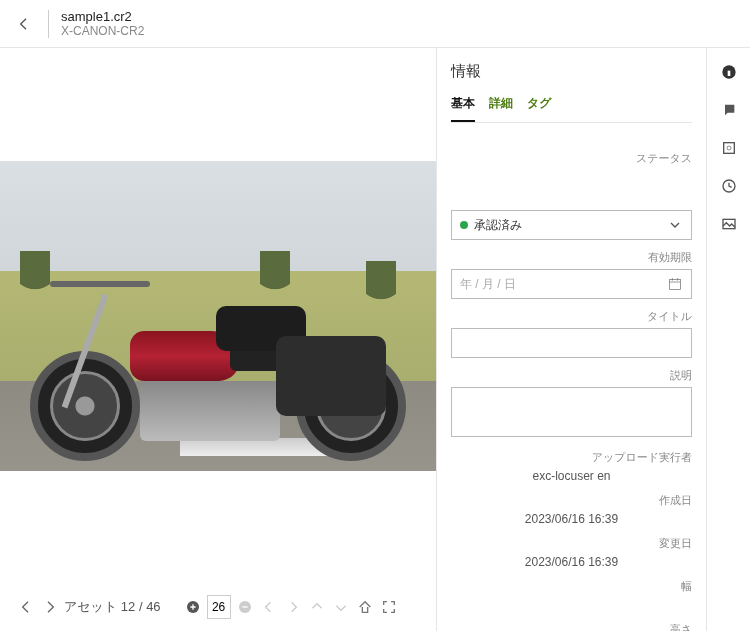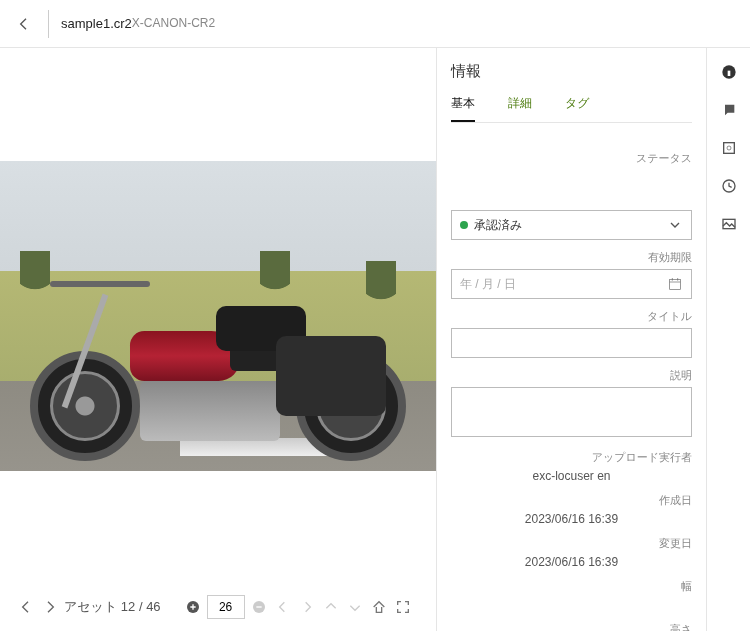--- a/index.html
+++ b/index.html
@@ -1,21 +1,21 @@
 <!DOCTYPE html>
 <html><head>
 <meta charset="utf-8">
 <style>
 * { box-sizing: border-box; margin: 0; padding: 0; font-family: -apple-system, "Segoe UI", sans-serif; }
 body { background:#fff; width:750px; height:631px; overflow:hidden; color:#333; }
 
 .topbar { height:48px; display:flex; align-items:center; border-bottom:1px solid #e5e5e5; padding:0 12px; }
 .back-btn { width:24px; height:24px; display:flex; align-items:center; justify-content:center; cursor:pointer; color:#555; }
 .divider { width:1px; height:28px; background:#ccc; margin:0 12px; }
-.titleblock { display:flex; flex-direction:row; line-height:1.2; }
+.titleblock { display:flex; flex-direction:column; line-height:1.2; }
 .titleblock .fname { font-size:13px; color:#222; }
 .titleblock .ftype { font-size:12px; color:#888; }
 
 .main { display:flex; height:calc(100% - 48px); }
 .viewer { flex:1; display:flex; flex-direction:column; background:#fff; }
 .canvas { flex:1; display:flex; align-items:center; justify-content:center; background:#fff; padding:0; overflow:hidden;}
 .photo { width:100%; height:310px; background:#b8c47f; position:relative; overflow:hidden;}
 .sky { position:absolute; top:0; left:0; right:0; height:110px; background:linear-gradient(#d9dfe3,#d0d6da);}
 .grass { position:absolute; top:110px; left:0; right:0; height:120px; background:linear-gradient(#b5b874,#a7ad6e);}
 .road { position:absolute; bottom:0; left:0; right:0; height:90px; background:linear-gradient(#8e8b82,#97948c);}
@@ -29,27 +29,27 @@
 .seat { position:absolute; left:190px; top:30px; width:100px; height:30px; background:#222; border-radius:6px;}
 .bag { position:absolute; right:10px; top:25px; width:110px; height:80px; background:#2d2d2d; border-radius:10px;}
 .bag2 { position:absolute; right:90px; top:-5px; width:90px; height:45px; background:#1d1d1d; border-radius:10px;}
 .engine { position:absolute; left:100px; bottom:20px; width:140px; height:60px; background:linear-gradient(#888,#bbb); border-radius:6px;}
 .fork { position:absolute; left:42px; top:-20px; width:6px; height:120px; background:#aaa; transform:rotate(20deg);}
 .bar { position:absolute; left:10px; top:-30px; width:100px; height:6px; background:#666; border-radius:3px;}
 .exhaust { position:absolute; left:140px; bottom:5px; width:180px; height:18px; background:linear-gradient(#ccc,#eee); border-radius:0 10px 10px 0;}
 
 .bottombar { height:48px; display:flex; align-items:center; gap:4px; padding:0 16px; color:#555; font-size:13px;}
 .nav-arrow { width:20px; display:flex; justify-content:center; cursor:pointer; color:#666;}
-.zoomval { width:38px; height:24px; border:1px solid #ccc; text-align:center; font-size:12px;}
+.zoomval { width:24px; height:24px; border:1px solid #ccc; text-align:center; font-size:12px;}
 .iconbtn { width:20px; display:flex; justify-content:center; color:#777; cursor:pointer;}
 .iconbtn.dis { color:#ccc; cursor:default;}
 
 .sidepanel { width:270px; border-left:1px solid #e5e5e5; padding:14px 14px; overflow:auto; font-size:13px;}
 .sp-title { font-size:15px; margin-bottom:14px; color:#333;}
-.tabs { display:flex; gap:33px; border-bottom:1px solid #e5e5e5; margin-bottom:28px;}
+.tabs { display:flex; gap:14px; border-bottom:1px solid #e5e5e5; margin-bottom:28px;font-weight:bold;}
 .tab { padding:0 0 8px 0; font-size:12px; color:#4d7c0f; cursor:pointer;}
 .tab.active { color:#111; border-bottom:2px solid #111;}
 .label { font-size:11px; color:#888; margin:10px 0 4px;text-align:right;}
 .select { width:100%; height:30px; border:1px solid #bbb; background:#fff; display:flex; align-items:center; justify-content:space-between; padding:0 8px; font-size:12px; cursor:pointer;margin-top:44px;}
 .dot { width:8px;height:8px;border-radius:50%; background:#2da44e; display:inline-block; margin-right:6px;}
 .dateinput { width:100%; height:30px; border:1px solid #bbb; display:flex; align-items:center; justify-content:space-between; padding:0 8px; color:#aaa; font-size:12px;}
 .textinput { width:100%; height:30px; border:1px solid #bbb; padding:0 8px; font-size:12px;}
 .textarea { width:100%; height:50px; border:1px solid #bbb; padding:4px 8px; font-size:12px; resize:none;}
 .val { font-size:12px; color:#555; margin-bottom:6px;text-align:center;}
 

